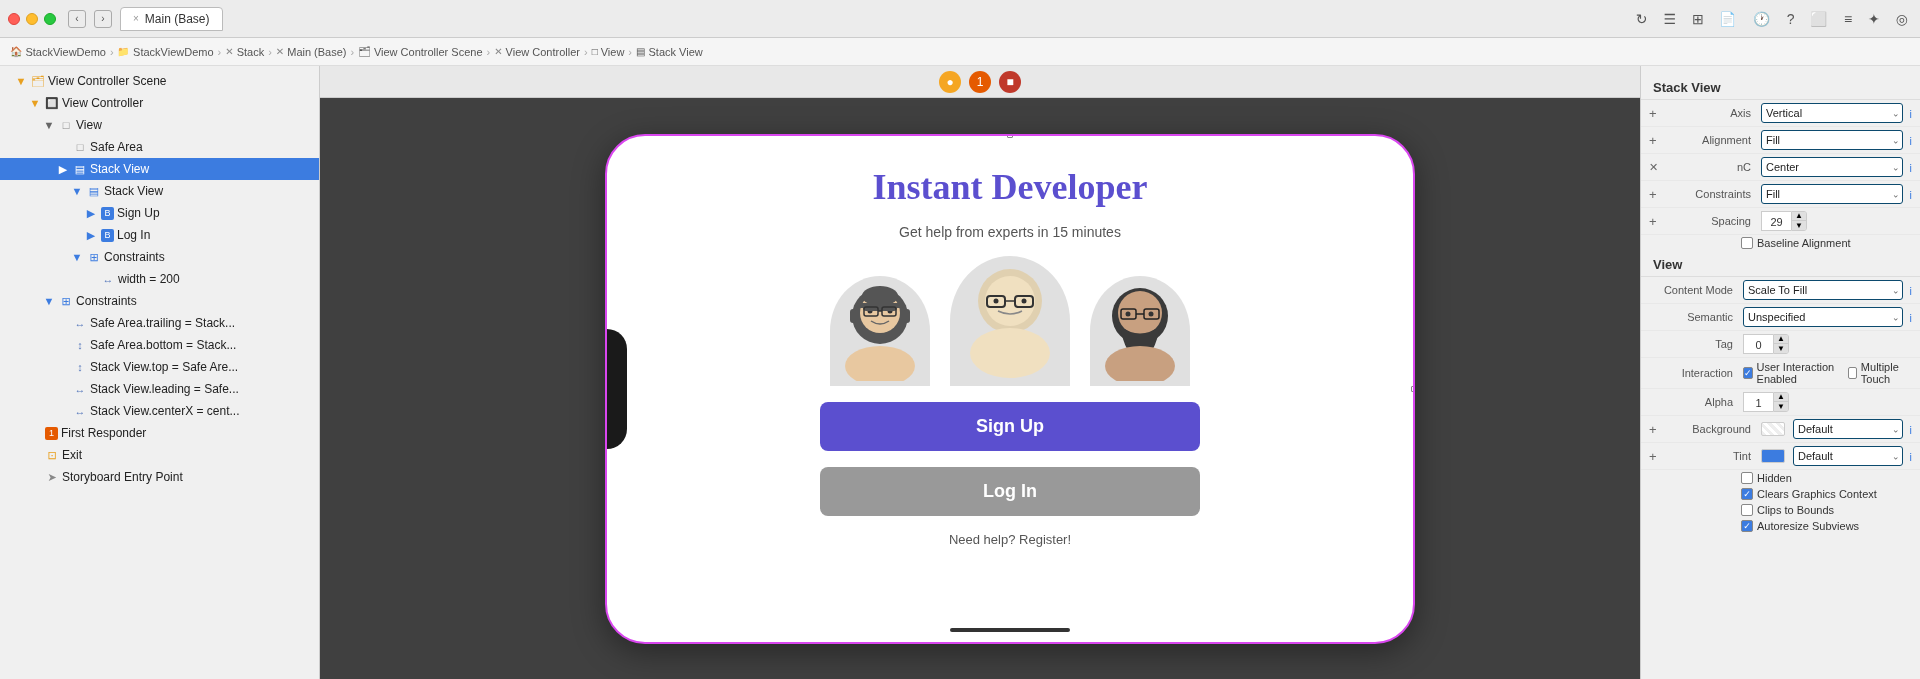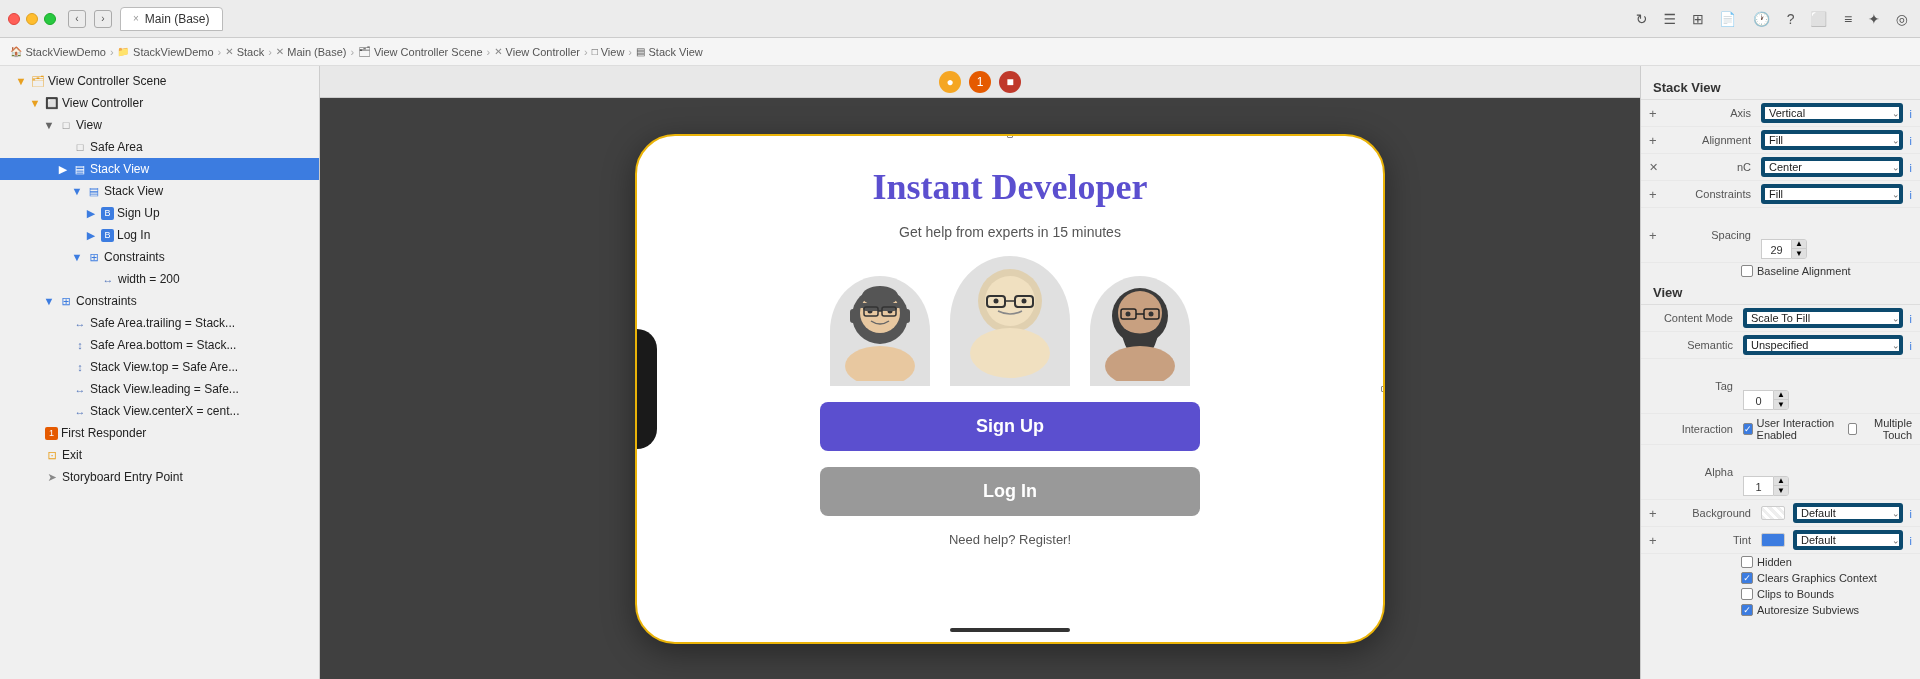--- a/index.html
+++ b/index.html
@@ -146,25 +146,25 @@
       flex: 1;
       position: relative;
       overflow: hidden;
       display: flex;
       align-items: center;
       justify-content: center;
     }
 
     
     .iphone-mockup {
-      width: 750px;
+      width: 810px;
       height: 510px;
       background: white;
       border-radius: 40px;
-      border: 2px solid #eab308;
+      border: 2px solid #d946ef;
       position: relative;
       display: flex;
       flex-direction: column;
       align-items: center;
       overflow: hidden;
       box-shadow: 0 8px 32px rgba(0,0,0,0.4);
     }
     .iphone-content {
       width: 100%;
       height: 100%;
@@ -327,21 +327,21 @@
       transform: translateY(-50%) rotate(180deg);
       font-size: 9px;
       color: #666;
       pointer-events: none;
     }
     .inspector-select-box {
       width: 100%;
       height: 20px;
       font-size: 11px;
       background: white;
-      border: 4px solid #0c4a6e;
+      border: 1px solid #0c4a6e;
       border-radius: 3px;
       padding: 0 16px 0 4px;
       color: #222;
       cursor: pointer;
       display: flex;
       align-items: center;
     }
     .inspector-plus {
       width: 14px;
       color: #666;
@@ -377,21 +377,20 @@
       border-radius: 2px;
       background: repeating-linear-gradient(45deg, #eee 0px, #eee 3px, #fff 3px, #fff 6px);
       margin-right: 4px;
     }
     .blue-swatch {
       background: #3c7ce0;
     }
     .insp-stepper {
       display: flex;
       height: 20px;
-      margin-top: 28px;
     }
     .stepper-val {
       width: 30px;
       height: 20px;
       background: white;
       border: 1px solid #ccc;
       border-right: none;
       font-size: 11px;
       text-align: center;
       line-height: 20px;
@@ -782,21 +781,21 @@
       </div>
     </div>
 
     <div class="inspector-row">
       <span class="inspector-label">Interaction</span>
       <div style="display:flex; flex-direction:row; gap:2px;">
         <div style="display:flex; align-items:center; gap:4px;">
           <div class="insp-checkbox checked"></div>
           <span style="font-size:11px">User Interaction Enabled</span>
         </div>
-        <div style="display:flex; align-items:center; gap:4px;text-align:right;">
+        <div style="display:flex; align-items:center; gap:4px;">
           <div class="insp-checkbox"></div>
           <span style="font-size:11px">Multiple Touch</span>
         </div>
       </div>
     </div>
 
     <div class="inspector-row">
       <span class="inspector-label">Alpha</span>
       <div class="insp-stepper">
         <div class="stepper-val">1</div>

